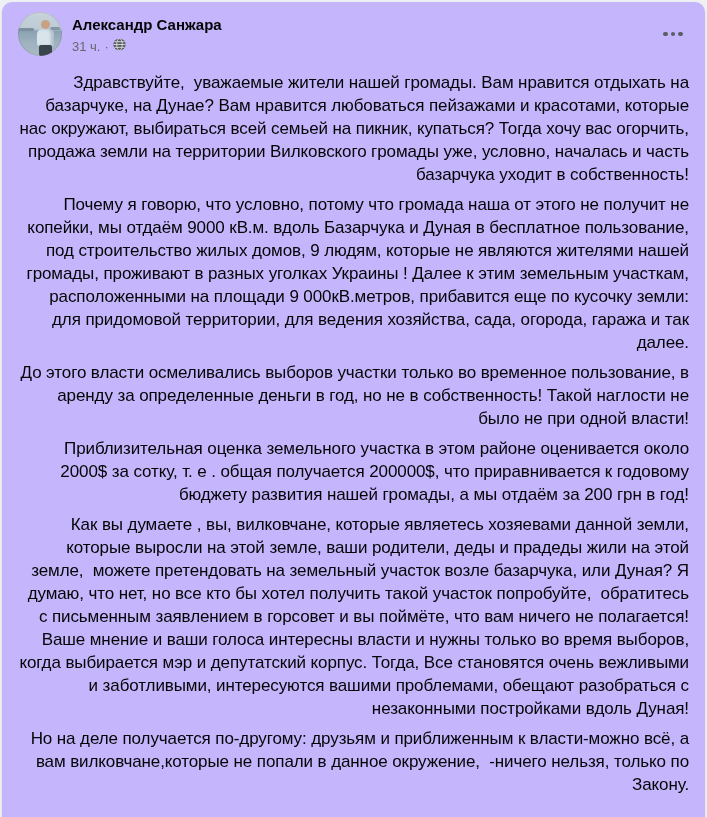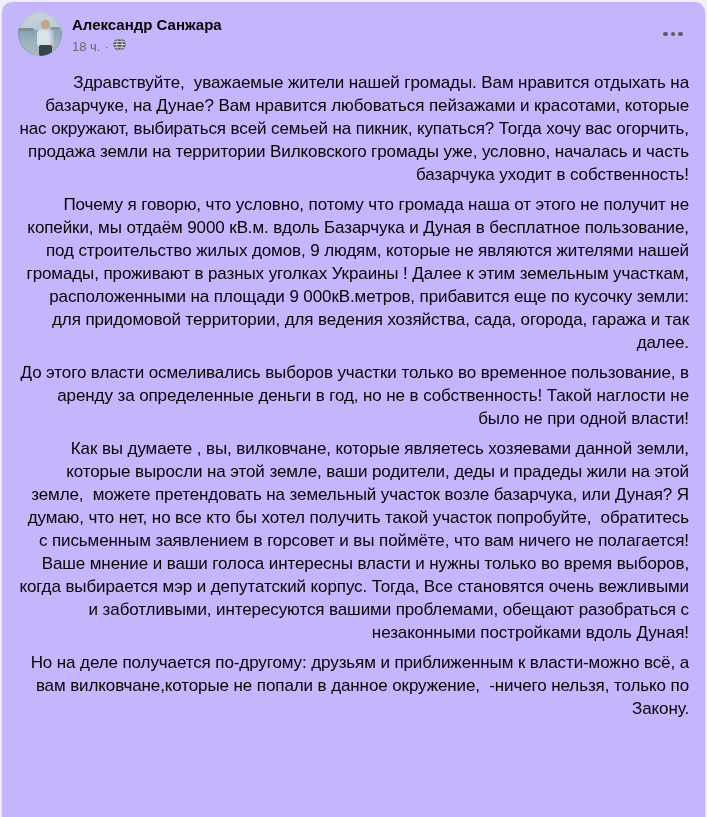--- a/index.html
+++ b/index.html
@@ -142,21 +142,21 @@
       <div class="land"></div>
       <div class="land2"></div>
       <div class="head"></div>
       <div class="torso"></div>
       <div class="legs"></div>
     </div>
 
     <div class="header-info">
       <div class="author-name">Александр Санжара</div>
       <div class="post-meta">
-        <span class="timestamp">18 ч.</span>
+        <span class="timestamp">31 ч.</span>
         <span>·</span>
         <span class="globe">
           <svg width="13" height="13" viewBox="0 0 16 16">
             <circle cx="8" cy="8" r="7.5" fill="#5a5e64"></circle>
             <g stroke="#ffffff" stroke-width="1" fill="none" opacity="0.85">
               <line x1="0.8" y1="8" x2="15.2" y2="8"></line>
               <line x1="1.8" y1="4.5" x2="14.2" y2="4.5"></line>
               <line x1="1.8" y1="11.5" x2="14.2" y2="11.5"></line>
               <ellipse cx="8" cy="8" rx="3.4" ry="7.3"></ellipse>
             </g>
@@ -170,17 +170,18 @@
       <span class="dot"></span>
       <span class="dot"></span>
     </div>
 
   </div>
 
   <div class="post-body">
     <p>Здравствуйте,  уважаемые жители нашей громады. Вам нравится отдыхать на базарчуке, на Дунае? Вам нравится любоваться пейзажами и красотами, которые нас окружают, выбираться всей семьей на пикник, купаться? Тогда хочу вас огорчить, продажа земли на территории Вилковского громады уже, условно, началась и часть базарчука уходит в собственность!</p>
     <p>Почему я говорю, что условно, потому что громада наша от этого не получит не копейки, мы отдаём 9000 кВ.м. вдоль Базарчука и Дуная в бесплатное пользование, под строительство жилых домов, 9 людям, которые не являются жителями нашей громады, проживают в разных уголках Украины ! Далее к этим земельным участкам, расположенными на площади 9 000кВ.метров, прибавится еще по кусочку земли: для придомовой территории, для ведения хозяйства, сада, огорода, гаража и так далее.</p>
     <p>До этого власти осмеливались выборов участки только во временное пользование, в аренду за определенные деньги в год, но не в собственность! Такой наглости не было не при одной власти!</p>
+    <p>Приблизительная оценка земельного участка в этом районе оценивается около 2000$ за сотку, т. е . общая получается 200000$, что приравнивается к годовому бюджету развития нашей громады, а мы отдаём за 200 грн в год!</p>
     <p>Как вы думаете , вы, вилковчане, которые являетесь хозяевами данной земли, которые выросли на этой земле, ваши родители, деды и прадеды жили на этой земле,  можете претендовать на земельный участок возле базарчука, или Дуная? Я думаю, что нет, но все кто бы хотел получить такой участок попробуйте,  обратитесь с письменным заявлением в горсовет и вы поймёте, что вам ничего не полагается! Ваше мнение и ваши голоса интересны власти и нужны только во время выборов,  когда выбирается мэр и депутатский корпус. Тогда, Все становятся очень вежливыми и заботливыми, интересуются вашими проблемами, обещают разобраться с незаконными постройками вдоль Дуная!</p>
     <p>Но на деле получается по-другому: друзьям и приближенным к власти-можно всё, а вам вилковчане,которые не попали в данное окружение,  -ничего нельзя, только по Закону.</p>
   </div>
 
 </div>
 
 </body></html>

